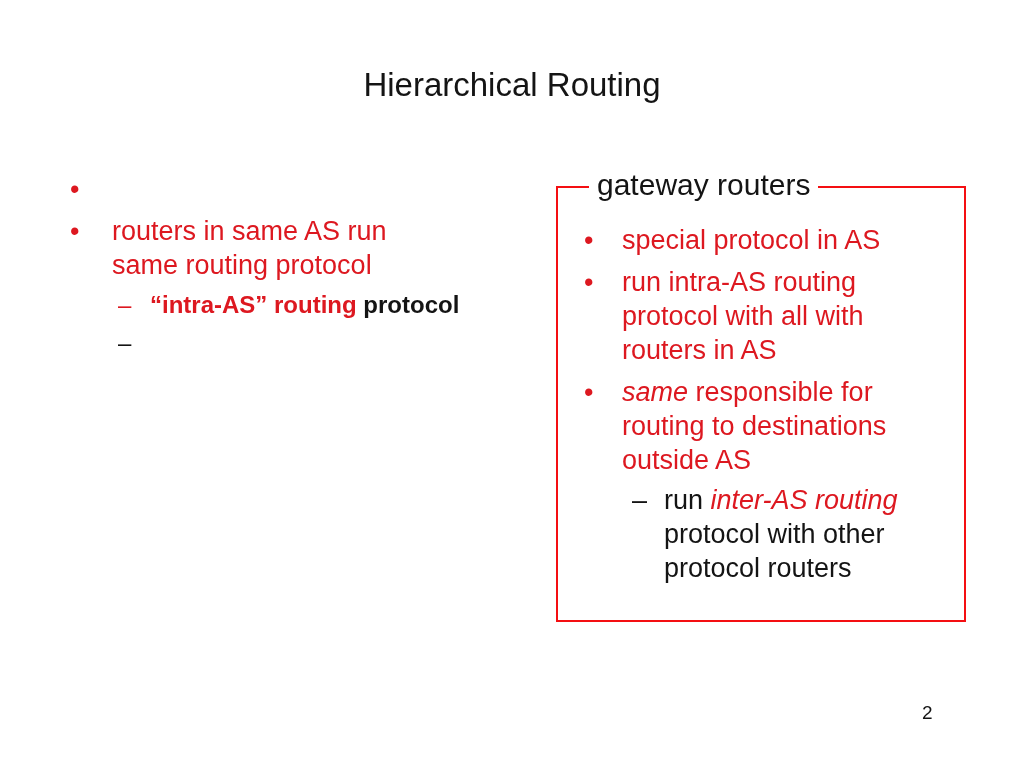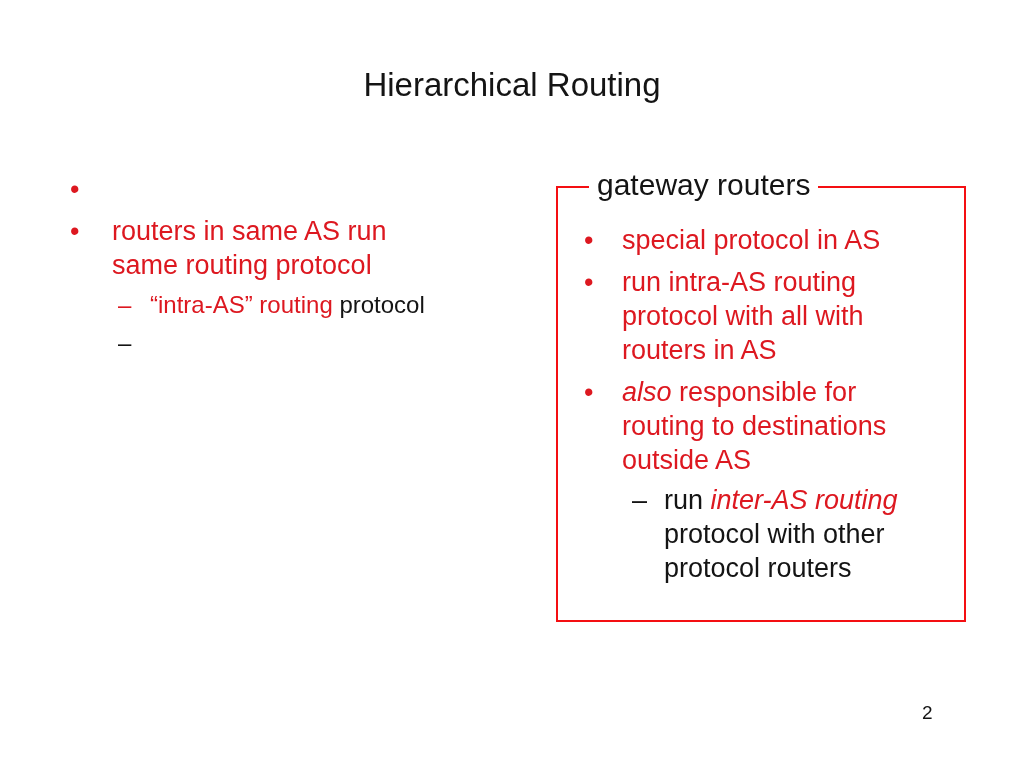--- a/index.html
+++ b/index.html
@@ -15,21 +15,21 @@
     text-align:center; font-size:33px; font-weight:400; letter-spacing:0;
     color:var(--black-text,#141414);
   }
   .left-list { position:absolute; left:70px; top:172px; width:440px; }
   .row { display:flex; align-items:flex-start; }
   .lvl1 { font-size:27px; line-height:34px; margin-bottom:8px; color:var(--red-text,#dd1820); }
   .lvl1 .marker { width:42px; flex:none; }
   .lvl1 .txt { width:312px; }
   .lvl2 { font-size:24px; line-height:29px; margin-bottom:9px; margin-left:48px; }
   .lvl2 .marker { width:32px; flex:none; }
-  .lvl2 .txt { width:334px; }
+  .lvl2 .txt { width:334px;font-weight:bold; }
   .red { color:var(--red-text,#dd1820); }
   .black { color:var(--black-text,#141414); }
   .italic { font-style:italic; }
   .gateway-box {
     position:absolute; left:556px; top:186px; width:410px; height:436px;
     border:2px solid var(--red-border,#f40f12);
     padding:35px 0 0 26px;
   }
   .gateway-box .legend {
     position:absolute; top:-20px; left:22px;
@@ -84,21 +84,21 @@
       <span class="txt">special protocol in AS</span>
     </div>
 
     <div class="row box-lvl1">
       <span class="marker">•</span>
       <span class="txt">run intra-AS routing protocol with all with routers in AS</span>
     </div>
 
     <div class="row box-lvl1">
       <span class="marker">•</span>
-      <span class="txt"><span class="italic">also</span><span> responsible for routing to destinations outside AS</span></span>
+      <span class="txt"><span class="italic">same</span><span> responsible for routing to destinations outside AS</span></span>
     </div>
 
     <div class="row box-lvl2">
       <span class="marker">–</span>
       <span class="txt"><span>run </span><span class="red italic">inter-AS routing</span><span> protocol with other protocol routers</span></span>
     </div>
 
   </div>
 
   <div class="page-number">2</div>

